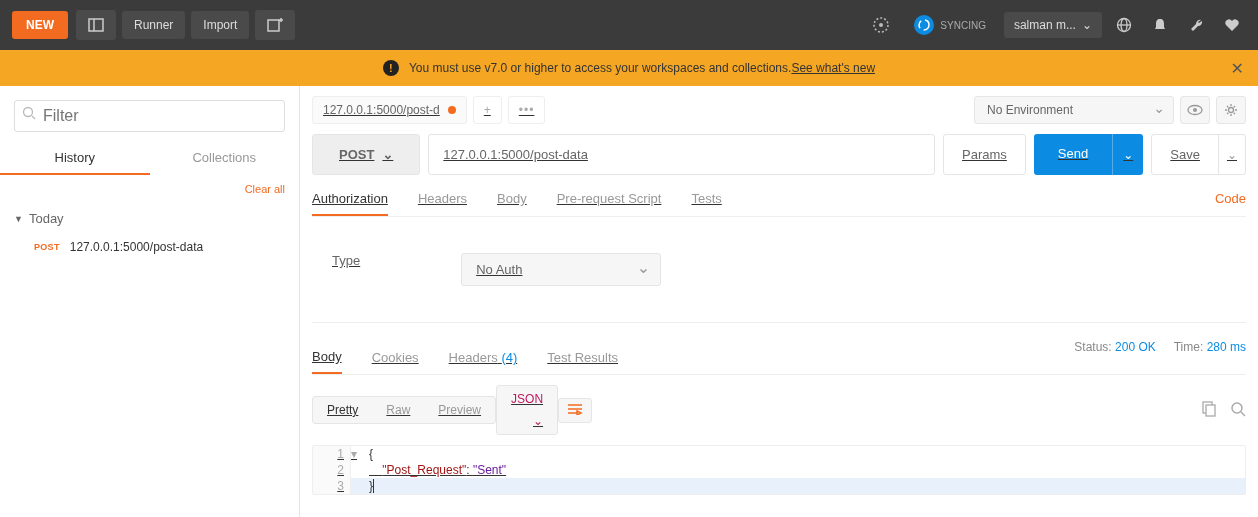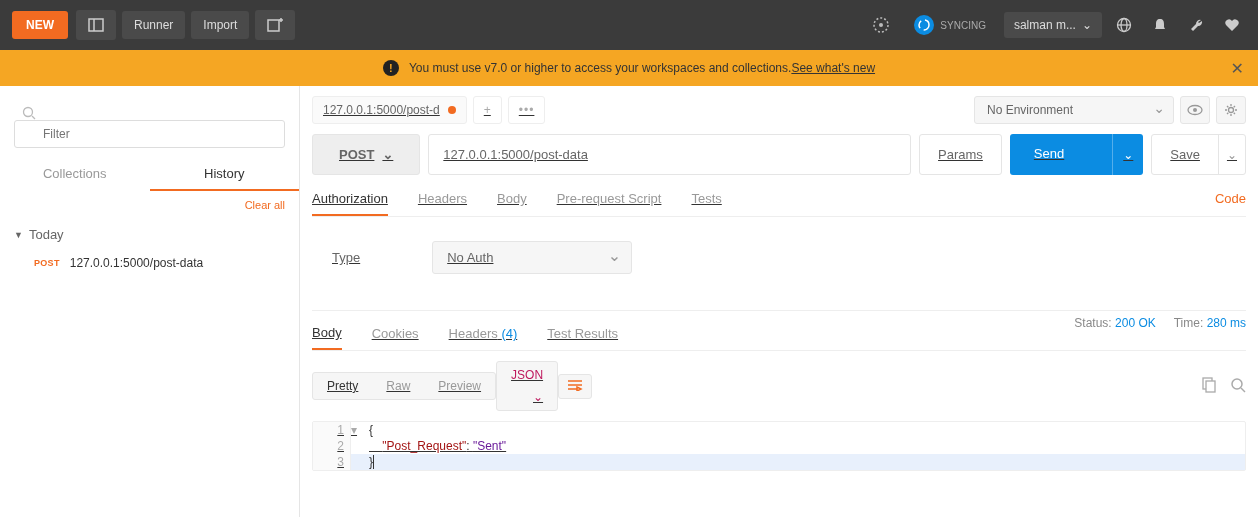--- a/index.html
+++ b/index.html
@@ -22,21 +22,21 @@
 
 .warnbar { background: #f5a623; height: 36px; display: flex; align-items: center; justify-content: center; color: #333; position: relative; font-size: 12px; }
 .warnbar .link { text-decoration: underline; cursor: pointer; }
 .warnbar .close { position: absolute; right: 14px; cursor: pointer; font-size: 16px; color: #555; }
 .warn-icon { width: 16px; height: 16px; background: #222; border-radius: 50%; display: flex; align-items: center; justify-content: center; color: #f5a623; margin-right: 10px; font-weight: bold; font-size: 11px; }
 
 
 .main { display: flex; height: calc(100% - 86px); }
 .sidebar { width: 300px; border-right: 1px solid #e5e5e5; display: flex; flex-direction: column; }
 .filterbox { padding: 14px 14px 0; }
-.filterinput { width: 100%; padding: 6px 8px 6px 28px; border: 1px solid #ddd; border-radius: 3px; color: #0c4a6e; font-size: 12px; background: #fff; margin-top: 20px; }
+.filterinput { width: 100%; padding: 6px 8px 6px 28px; border: 1px solid #ddd; border-radius: 3px; color: #0c4a6e; font-size: 16px; background: #fff; }
 .filterwrap { position: relative; }
 .filterwrap .search-i { position: absolute; left: 8px; top: 6px; color: #bbb; }
 .sidetabs { display: flex; margin-top: 10px; }
 .sidetab { flex: 1; text-align: center; padding: 8px 0; color: #999; cursor: pointer; font-size: 13px; }
 .sidetab.active { color: #333; border-bottom: 2px solid #f26b21; }
 .clearall { text-align: right; padding: 8px 14px; color: #f26b21; font-size: 11px; cursor: pointer; }
 .group { padding: 8px 14px; display: flex; align-items: center; gap: 6px; color: #666; font-size: 13px; }
 .group .caret { font-size: 9px; }
 .historyitem { padding: 6px 14px 6px 34px; cursor: pointer; display: flex; align-items: center; gap: 10px; font-size: 12px; }
 .method { color: #f26b21; font-weight: 700; font-size: 9px; letter-spacing: 0.3px; }
@@ -49,33 +49,33 @@
 .tabmore { letter-spacing: 1px; }
 .envbar { position: absolute; right: 12px; top: 10px; display: flex; gap: 6px; align-items: center; }
 .envsel { background: #f6f6f6; border: 1px solid #e5e5e5; border-radius: 3px; padding: 6px 28px 6px 12px; color: #666; font-size: 12px; position: relative; cursor: pointer; width: 200px; }
 .envsel::after { content: "⌄"; position: absolute; right: 8px; top: 3px; color: #999; font-size: 14px; }
 .iconsq { width: 30px; height: 28px; border: 1px solid #e5e5e5; border-radius: 3px; display: flex; align-items: center; justify-content: center; color: #999; cursor: pointer; background: #f6f6f6; }
 
 .reqbar { margin: 0 12px; display: flex; gap: 8px; }
 .methodsel { background: #eee; padding: 12px 26px; border: 1px solid #e5e5e5; border-radius: 3px; display: flex; align-items: center; gap: 8px; color: #666; font-size: 13px; font-weight: 600; cursor: pointer; }
 .urlin { flex: 1; border: 1px solid #e5e5e5; border-radius: 3px; padding: 12px 14px; color: #666; font-size: 13px; }
 .parambtn { border: 1px solid #e5e5e5; border-radius: 3px; padding: 12px 18px; color: #666; cursor: pointer; font-size: 13px; }
-.sendbtn { background: #0b8ce2; color: #fff; border-radius: 3px; display: flex; gap: 24px; }
+.sendbtn { background: #0b8ce2; color: #fff; border-radius: 3px; display: flex; }
 .sendbtn .main-s { padding: 12px 24px; cursor: pointer; font-size: 13px; }
 .sendbtn .caret-s { padding: 12px 10px; border-left: 1px solid rgba(255,255,255,0.3); cursor: pointer; display: flex; align-items: center; }
 .savebtn { border: 1px solid #e5e5e5; border-radius: 3px; display: flex; }
 .savebtn .main-sv { padding: 12px 18px; color: #666; cursor: pointer; font-size: 13px; }
 .savebtn .caret-sv { padding: 12px 8px; border-left: 1px solid #e5e5e5; color: #999; cursor: pointer; display: flex; align-items: center; }
 
 .reqtabs { margin: 16px 12px 0; border-bottom: 1px solid #eee; display: flex; gap: 30px; position: relative; }
 .reqtab { padding-bottom: 8px; color: #999; cursor: pointer; font-size: 13px; }
 .reqtab.active { color: #333; border-bottom: 2px solid #f26b21; }
 .codelink { position: absolute; right: 0; color: #f26b21; cursor: pointer; font-size: 13px; }
 
-.authsect { padding: 24px 20px 36px; display: flex; align-items: center; gap: 72px; border-bottom: 1px solid #eee; margin: 0 12px; }
+.authsect { padding: 24px 20px 36px; display: flex; align-items: flex-start; gap: 101px; border-bottom: 1px solid #eee; margin: 12px 12px; }
 .authsect .label { color: #666; font-size: 13px; }
 .typesel { background: #f6f6f6; border: 1px solid #e5e5e5; border-radius: 3px; padding: 8px 14px; width: 200px; color: #666; font-size: 13px; position: relative; cursor: pointer; }
 .typesel::after { content: "⌄"; position: absolute; right: 10px; top: 4px; color: #999; font-size: 16px; }
 
 .resptabs { margin: 14px 12px 0; border-bottom: 1px solid #eee; display: flex; gap: 30px; position: relative; align-items: center; }
 .resptab { padding-bottom: 8px; color: #999; cursor: pointer; font-size: 13px; }
 .resptab.active { color: #333; border-bottom: 2px solid #f26b21; }
 .resptab .count { color: #0b8ce2; }
 .statinfo { position: absolute; right: 0; bottom: 20px; display: flex; gap: 18px; font-size: 12px; }
 .statinfo .lab { color: #888; }
@@ -181,22 +181,22 @@
         <span class="search-i">
           <svg width="14" height="14">
               <circle cx="6" cy="6" r="4.5" fill="none" stroke="#bbb" stroke-width="1.3"></circle>
               <line x1="10" y1="10" x2="13" y2="13" stroke="#bbb" stroke-width="1.3"></line>
             </svg>
         </span>
         <input class="filterinput" placeholder="Filter" style="">
       </div>
     </div>
     <div class="sidetabs">
+      <div class="sidetab active">History</div>
       <div class="sidetab">Collections</div>
-      <div class="sidetab active">History</div>
     </div>
     <div class="clearall">Clear all</div>
     <div class="group">
       <span class="caret">▼</span>
       <span>Today</span>
     </div>
     <div class="historyitem">
       <span class="method">POST</span>
       <span>127.0.0.1:5000/post-data</span>
     </div>

